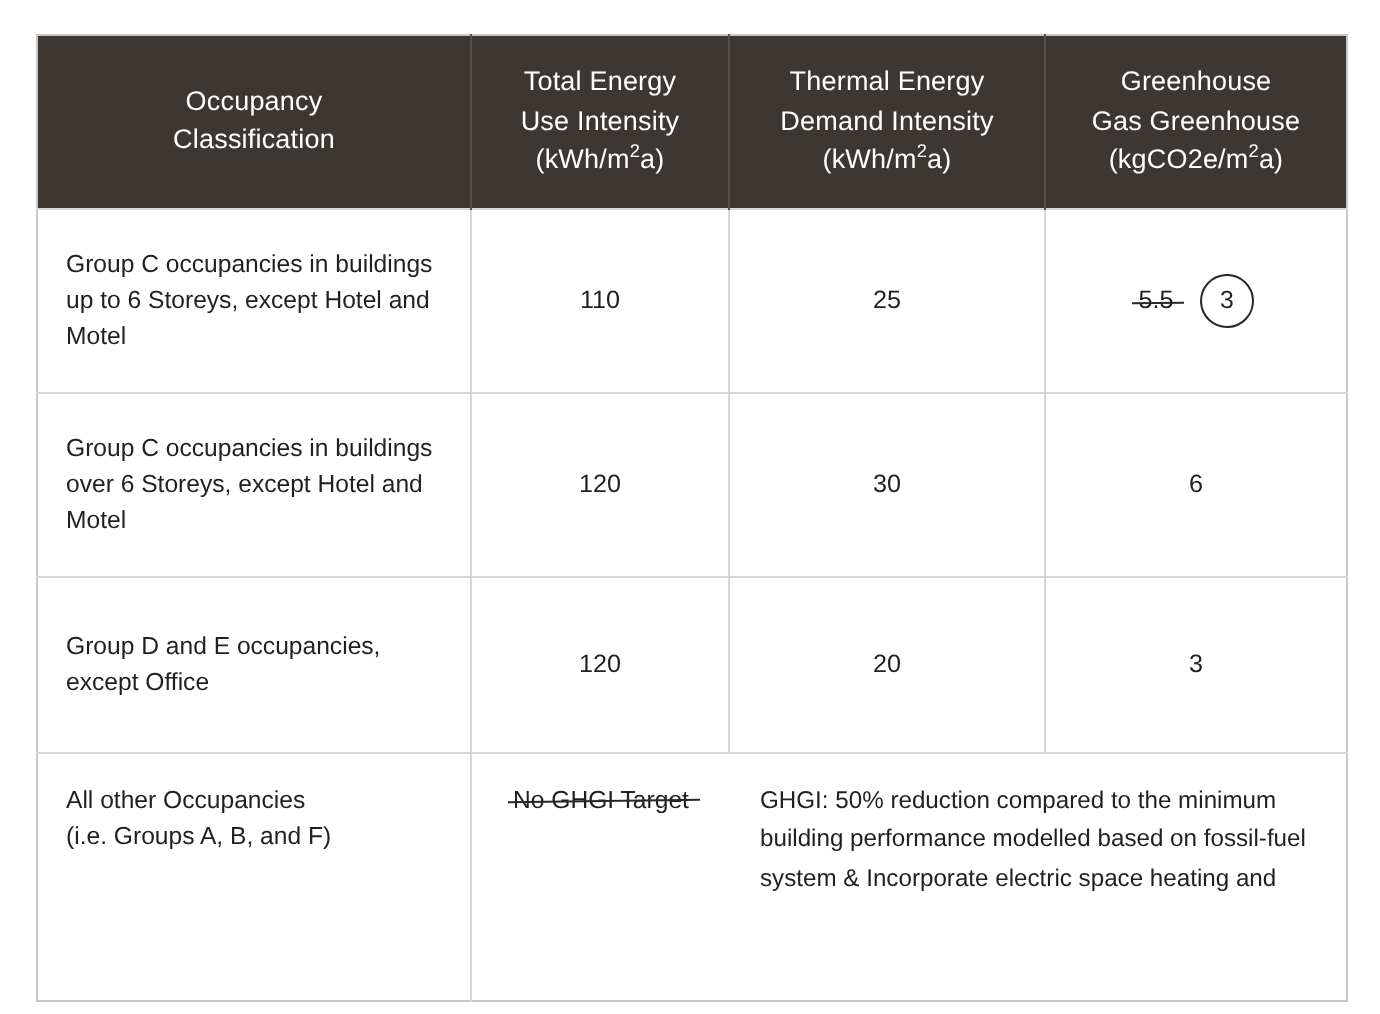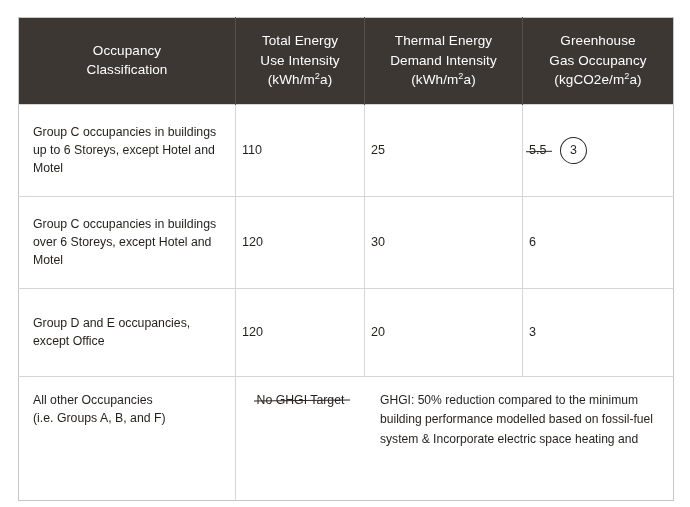--- a/index.html
+++ b/index.html
@@ -78,20 +78,21 @@
   tbody td:last-child { border-right: none; }
 
   td.classification {
     text-align: left;
     padding: 10px 12px 10px 14px;
     margin-top: 36px;
   }
   td.classification .line { display: block; }
 
   td.num {
+    text-align: center;
     padding: 22px 6px;
     font-size: 12.6px;
   }
 
   tbody tr.r1 td { height: 47px; }
   tbody tr.r2 td { height: 47px; }
   tbody tr.r3 td { height: 43px; }
   tbody tr.r4 td { height: 43px; }
   tbody tr.r5 td { height: 43px; }
   tbody tr.r6 td { height: 99px; vertical-align: top; }
@@ -189,21 +190,21 @@
             <span class="hline">Use Intensity</span>
             <span class="hline"><span>(kWh/m</span><sup>2</sup><span>a)</span></span>
           </th>
           <th>
             <span class="hline">Thermal Energy</span>
             <span class="hline">Demand Intensity</span>
             <span class="hline"><span>(kWh/m</span><sup>2</sup><span>a)</span></span>
           </th>
           <th>
             <span class="hline">Greenhouse</span>
-            <span class="hline">Gas Occupancy</span>
+            <span class="hline">Gas Greenhouse</span>
             <span class="hline"><span>(kgCO2e/m</span><sup>2</sup><span>a)</span></span>
           </th>
         </tr>
       </thead>
 
       <tbody>
 
         <tr class="r1">
           <td class="classification">
             <span class="line">Group C occupancies in buildings</span>

